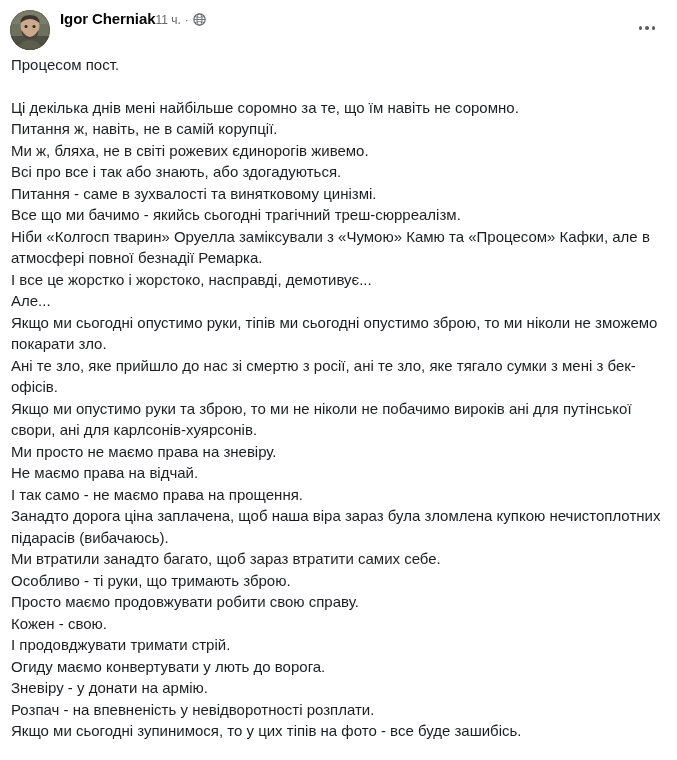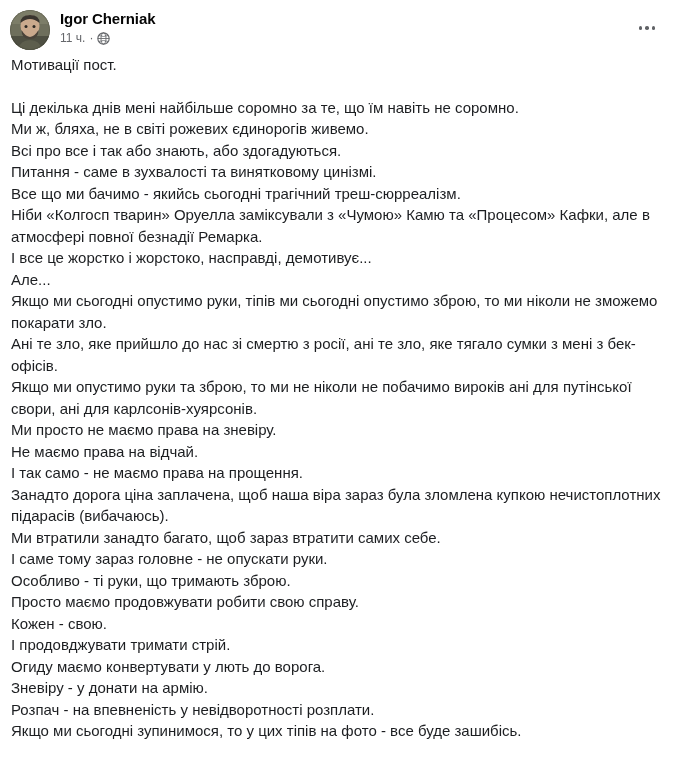--- a/index.html
+++ b/index.html
@@ -41,21 +41,21 @@
     overflow: hidden;
     position: relative;
     background: #6a6a58;
     margin-top: 2px;
   }
   .avatar svg { display: block; width: 40px; height: 40px; }
 
   .header-text {
     margin-left: 10px;
     display: flex;
-    flex-direction: column;
+    flex-direction: row;
     justify-content: center;
     padding-top: 1px;
   }
 
   .author-name {
     font-size: 15px;
     font-weight: bold;
     line-height: 19px;
     color: #050505;
     letter-spacing: -0.1px;
@@ -176,39 +176,39 @@
     <div class="menu-button">
       <span class="dots">
         <span></span>
           <span></span>
           <span></span>
       </span>
     </div>
   </div>
 
   <div class="post-body">
-    <p>Мотивації пост.</p>
+    <p>Процесом пост.</p>
     <div class="para-gap"></div>
     <p>Ці декілька днів мені найбільше соромно за те, що їм навіть не соромно.</p>
+    <p>Питання ж, навіть, не в самій корупції.</p>
     <p>Ми ж, бляха, не в світі рожевих єдинорогів живемо.</p>
     <p>Всі про все і так або знають, або здогадуються.</p>
     <p>Питання - саме в зухвалості та винятковому цинізмі.</p>
     <p>Все що ми бачимо - якийсь сьогодні трагічний треш-сюрреалізм.</p>
     <p>Ніби «Колгосп тварин» Оруелла заміксували з «Чумою» Камю та «Процесом» Кафки, але в атмосфері повної безнадії Ремарка.</p>
     <p>І все це жорстко і жорстоко, насправді, демотивує...</p>
     <p>Але...</p>
     <p>Якщо ми сьогодні опустимо руки, тіпів ми сьогодні опустимо зброю, то ми ніколи не зможемо покарати зло.</p>
     <p>Ані те зло, яке прийшло до нас зі смертю з росії, ані те зло, яке тягало сумки з мені з бек-офісів.</p>
     <p>Якщо ми опустимо руки та зброю, то ми не ніколи не побачимо вироків ані для путінської свори, ані для карлсонів-хуярсонів.</p>
     <p>Ми просто не маємо права на зневіру.</p>
     <p>Не маємо права на відчай.</p>
     <p>І так само - не маємо права на прощення.</p>
     <p>Занадто дорога ціна заплачена, щоб наша віра зараз була зломлена купкою нечистоплотних підарасів (вибачаюсь).</p>
     <p>Ми втратили занадто багато, щоб зараз втратити самих себе.</p>
-    <p>І саме тому зараз головне - не опускати руки.</p>
     <p>Особливо - ті руки, що тримають зброю.</p>
     <p>Просто маємо продовжувати робити свою справу.</p>
     <p>Кожен - свою.</p>
     <p>І продовджувати тримати стрій.</p>
     <p>Огиду маємо конвертувати у лють до ворога.</p>
     <p>Зневіру - у донати на армію.</p>
     <p>Розпач - на впевненість у невідворотності розплати.</p>
     <p>Якщо ми сьогодні зупинимося, то у цих тіпів на фото - все буде зашибісь.</p>
 
   </div>

